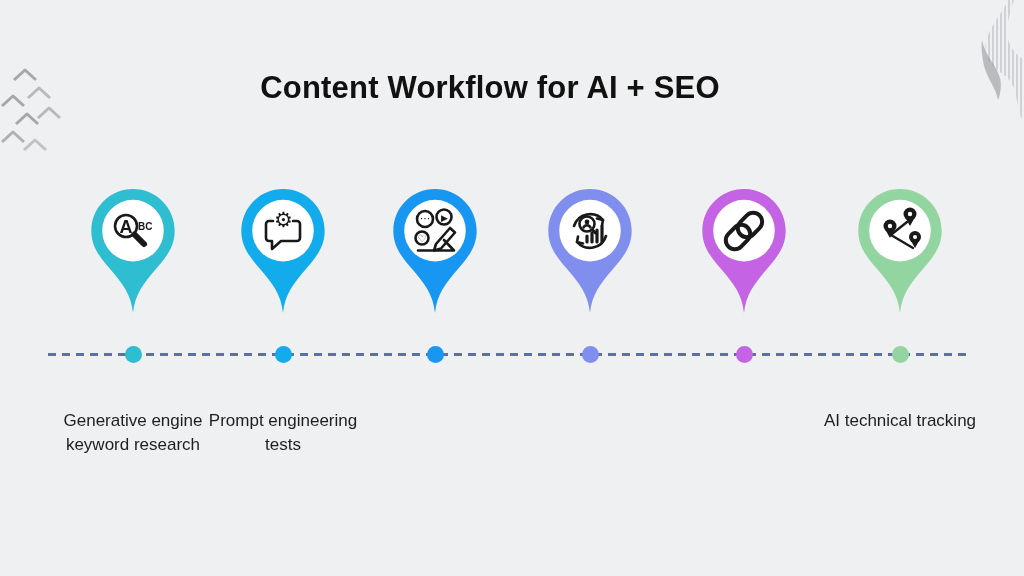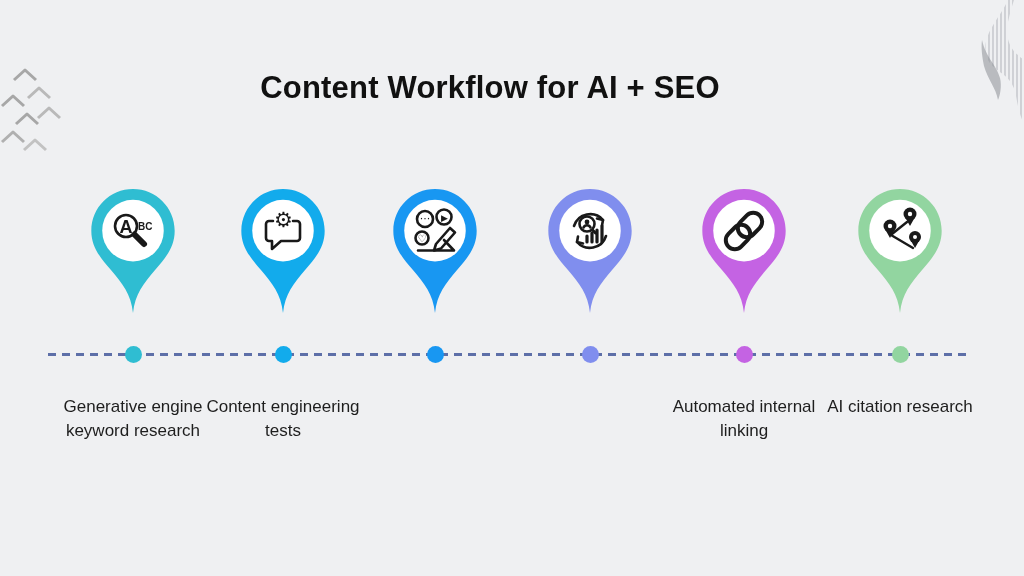--- a/index.html
+++ b/index.html
@@ -27,21 +27,21 @@
     position:absolute;top:353px;left:48px;width:924px;height:3px;
     background:repeating-linear-gradient(to right,#5d6fa8 0,#5d6fa8 8px,transparent 8px,transparent 14px);
   }
 
   
   .step{position:absolute;top:183px;width:180px;height:330px;}
   .pin{position:absolute;left:44px;top:0;width:92px;height:131px;}
   .pin-icon{position:absolute;left:64px;top:22px;width:52px;height:52px;}
   .dot{position:absolute;left:81.5px;top:163px;width:17px;height:17px;border-radius:50%;}
   .step-label{
-    position:absolute;top:212px;left:0;width:180px;
+    position:absolute;top:226px;left:0;width:180px;
     text-align:center;font-size:17px;line-height:24px;color:#1e1e1e;
   }
 </style>
 </head>
 <body>
 
 <div class="canvas">
 
   <svg class="chevrons" viewBox="0 0 72 92">
     <g fill="none" stroke="#a7a7a7" stroke-width="3" stroke-linejoin="round">
@@ -88,21 +88,21 @@
       <div class="step" style="left: 193px;">
         <svg class="pin" viewBox="0 0 92 132">
           <path d="M46,131 C44,112 35,101 24,88 C12,74 4,64 4,48 C4,24.8 22.8,6 46,6 C69.2,6 88,24.8 88,48 C88,64 80,74 68,88 C57,101 48,112 46,131 Z" fill="#12abec"></path>
           <circle cx="46" cy="48" r="31" fill="#ffffff"></circle>
         </svg>
         <svg class="pin-icon" viewBox="0 0 52 52">
           <path d="M16,16 H12 a3,3 0 0 0 -3,3 V33 a3,3 0 0 0 3,3 h3 v8 l9,-8 h16 a3,3 0 0 0 3,-3 V19 a3,3 0 0 0 -3,-3 h-4" fill="none" stroke="#191919" stroke-width="2.6" stroke-linecap="round" stroke-linejoin="round"></path>
           <text x="26.5" y="22" font-size="21" text-anchor="middle" fill="#191919" font-family="DejaVu Sans, sans-serif">⚙</text>
         </svg>
         <div class="dot" style="background:#12abec"></div>
-        <div class="step-label">Content engineering tests</div>
+        <div class="step-label">Prompt engineering tests</div>
       </div>
       <div class="step" style="left: 345px;">
         <svg class="pin" viewBox="0 0 92 132">
           <path d="M46,131 C44,112 35,101 24,88 C12,74 4,64 4,48 C4,24.8 22.8,6 46,6 C69.2,6 88,24.8 88,48 C88,64 80,74 68,88 C57,101 48,112 46,131 Z" fill="#1897f2"></path>
           <circle cx="46" cy="48" r="31" fill="#ffffff"></circle>
         </svg>
         <svg class="pin-icon" viewBox="0 0 52 52">
           <circle cx="16" cy="14" r="8" fill="none" stroke="#191919" stroke-width="2.6" stroke-linecap="round" stroke-linejoin="round"></circle>
           <text x="16" y="16.5" font-size="11" text-anchor="middle" fill="#191919" font-family="DejaVu Sans, sans-serif">···</text>
           <circle cx="35" cy="12" r="7.5" fill="none" stroke="#191919" stroke-width="2.6" stroke-linecap="round" stroke-linejoin="round"></circle>
@@ -137,21 +137,20 @@
           <path d="M46,131 C44,112 35,101 24,88 C12,74 4,64 4,48 C4,24.8 22.8,6 46,6 C69.2,6 88,24.8 88,48 C88,64 80,74 68,88 C57,101 48,112 46,131 Z" fill="#c463e3"></path>
           <circle cx="46" cy="48" r="31" fill="#ffffff"></circle>
         </svg>
         <svg class="pin-icon" viewBox="0 0 52 52">
           <g transform="rotate(-45 26 26)">
             <rect x="4" y="17" width="27" height="18" rx="9" fill="none" stroke="#191919" stroke-width="4" stroke-linecap="round" stroke-linejoin="round"></rect>
             <rect x="21" y="17" width="27" height="18" rx="9" fill="none" stroke="#191919" stroke-width="4" stroke-linecap="round" stroke-linejoin="round"></rect>
           </g>
         </svg>
         <div class="dot" style="background:#c463e3"></div>
-        <div class="step-label">Automated internal linking</div>
       </div>
       <div class="step" style="left: 810px;">
         <svg class="pin" viewBox="0 0 92 132">
           <path d="M46,131 C44,112 35,101 24,88 C12,74 4,64 4,48 C4,24.8 22.8,6 46,6 C69.2,6 88,24.8 88,48 C88,64 80,74 68,88 C57,101 48,112 46,131 Z" fill="#92d5a0"></path>
           <circle cx="46" cy="48" r="31" fill="#ffffff"></circle>
         </svg>
         <svg class="pin-icon" viewBox="0 0 52 52">
           <path d="M18,29 L33,17" stroke="#191919" stroke-width="2.4" stroke-linecap="round"></path>
           <path d="M17,30 L39,43" stroke="#191919" stroke-width="2.4" stroke-linecap="round"></path>
           <g fill="#191919">
@@ -160,16 +159,16 @@
             <circle cx="36" ccy="9" cy="9" r="6.5"></circle>
             <path d="M31.5,13 L36,21 L40.5,13 Z"></path>
             <circle cx="41" cy="32" r="6"></circle>
             <path d="M36.8,35.5 L41,43 L45.2,35.5 Z"></path>
           </g>
           <circle cx="16" cy="21" r="2.2" fill="#fff"></circle>
           <circle cx="36" cy="9" r="2.2" fill="#fff"></circle>
           <circle cx="41" cy="32" r="2" fill="#fff"></circle>
         </svg>
         <div class="dot" style="background:#92d5a0"></div>
-        <div class="step-label">AI citation research</div>
+        <div class="step-label">AI technical tracking</div>
       </div>
     </div>
 </div>
 
 </body></html>

